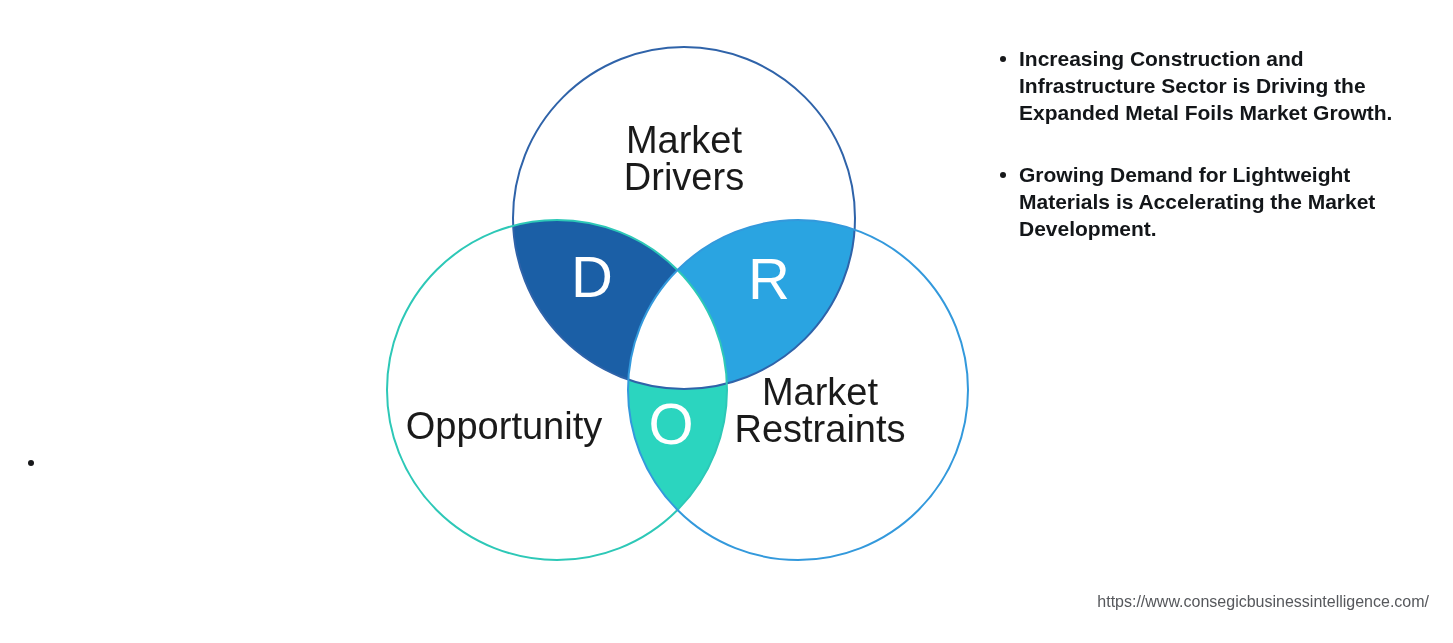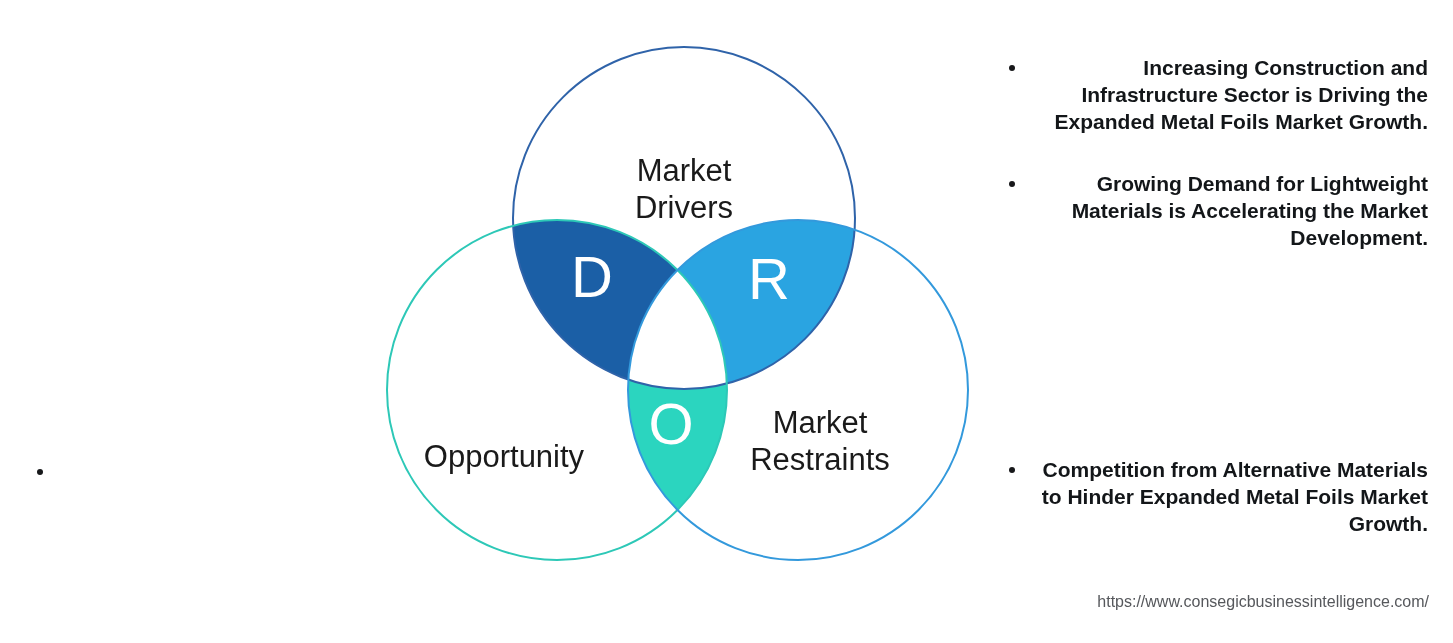--- a/index.html
+++ b/index.html
@@ -5,37 +5,37 @@
   html,body{margin:0;padding:0;}
   body{
     width:1453px;height:643px;background:#ffffff;overflow:hidden;
     font-family:"Liberation Sans",sans-serif;position:relative;
   }
   .canvas{position:absolute;inset:0;}
   .venn-svg{position:absolute;left:0;top:0;}
 
   .vlabel{
     position:absolute;text-align:center;color:#1a1a1a;
-    font-size:31px;line-height:37px;font-weight:400;margin-top:30px;
+    font-size:38px;line-height:37px;font-weight:400;
   }
   .drivers-label{left:584px;top:122px;width:200px;}
   .opportunity-label{left:354px;top:408px;width:300px;}
   .restraints-label{left:720px;top:374px;width:200px;}
 
   .vletter{
     position:absolute;color:#ffffff;font-size:58px;font-weight:200;
     transform:translate(-50%,-50%);line-height:1;
   }
   .letter-d{left:592px;top:277px;}
   .letter-r{left:769px;top:279px;}
   .letter-o{left:671px;top:424px;}
 
   ul.bullets{
-    list-style:none;margin:14px;padding:0;position:absolute;
-    color:#131619;font-size:21px;line-height:27px;font-weight:600;text-align:right;
+    list-style:none;margin:5px;padding:0;position:absolute;
+    color:#131619;font-size:21px;line-height:27px;font-weight:600;
   }
   ul.bullets li{position:relative;padding-left:22px;}
   ul.bullets li + li{margin-top:35px;}
   .dot{
     position:absolute;left:3px;top:11px;width:6px;height:6px;
     border-radius:50%;background:#17181a;
   }
   .bullets-drivers{left:992px;top:40px;width:422px;}
   .bullets-opportunity{left:20px;top:444px;width:332px;}
   .bullets-restraints{left:992px;top:442px;width:422px;}
@@ -107,22 +107,16 @@
       <span>Growing Demand for Lightweight Materials is Accelerating the Market Development.</span>
     </li>
   </ul>
 
   <ul class="bullets bullets-opportunity">
     <li>
       <span class="dot"></span>
     </li>
   </ul>
 
-  <ul class="bullets bullets-restraints">
-    <li>
-      <span class="dot"></span>
-      <span>Competition from Alternative Materials to Hinder Expanded Metal Foils Market Growth.</span>
-    </li>
-  </ul>
 
   <div class="footer-url">https://www.consegicbusinessintelligence.com/</div>
 
 </div>
 
 </body></html>

